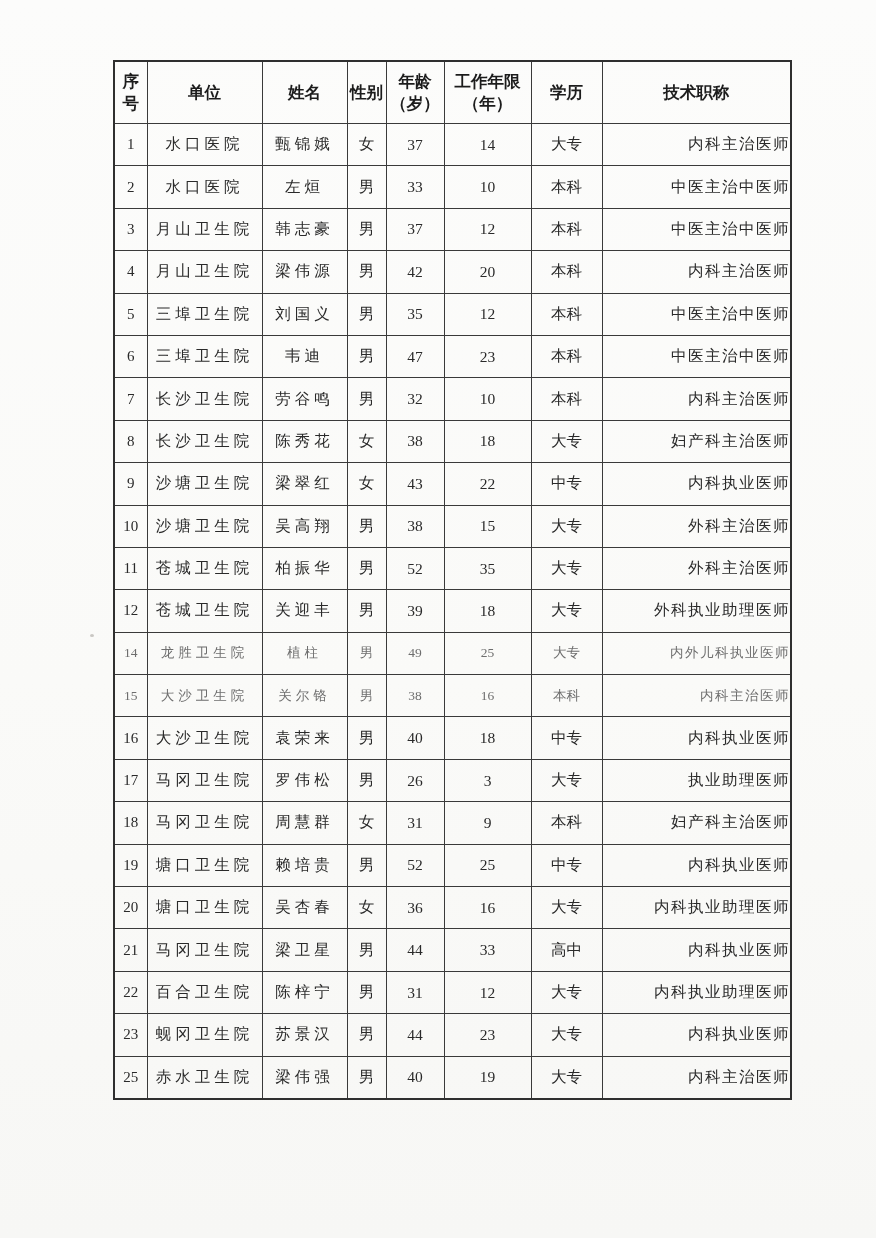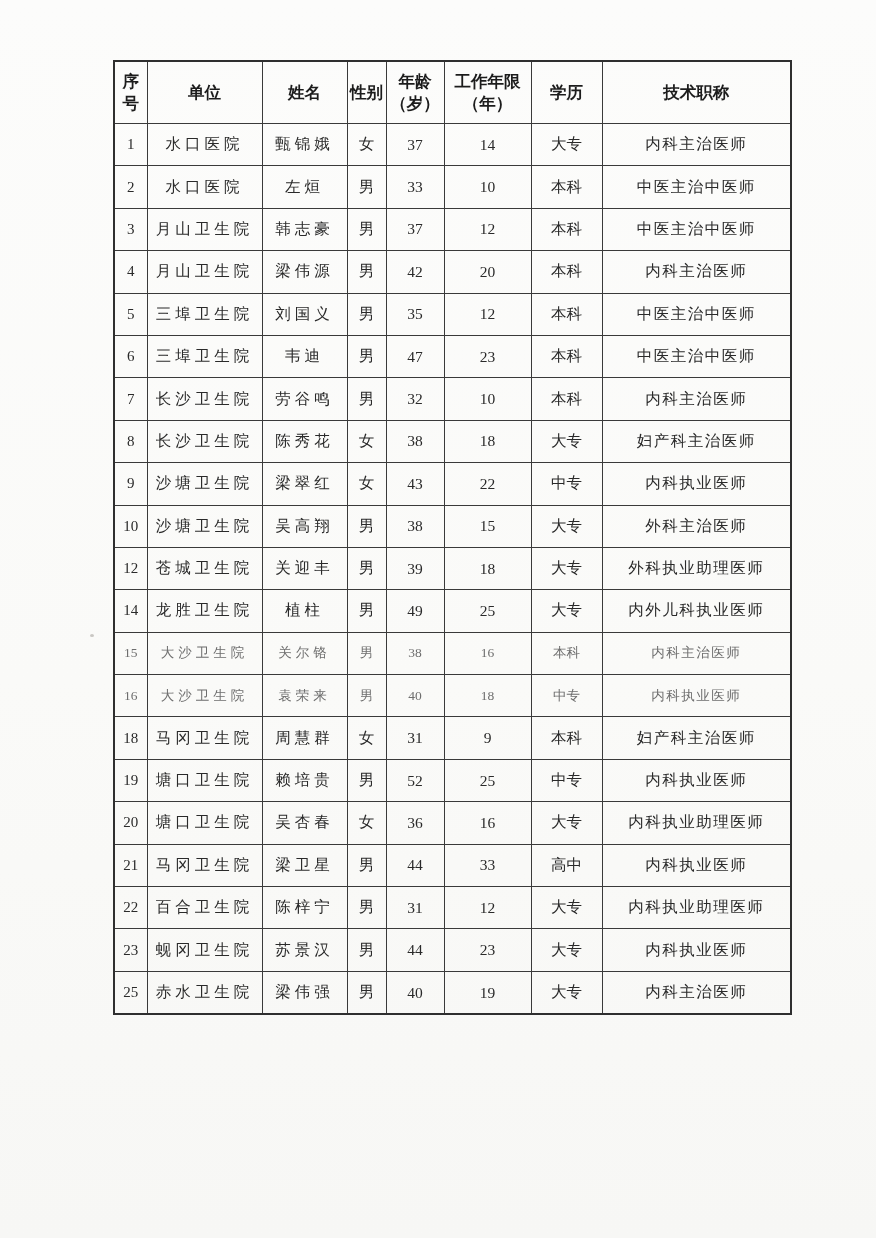--- a/index.html
+++ b/index.html
@@ -50,21 +50,21 @@
     font-size: 15.5px;
     color: #2a2a2a;
     text-align: center;
     white-space: nowrap;
   }
   .roster tbody td.col-unit,
   .roster tbody td.col-name {
     letter-spacing: 4px;
   }
   .roster tbody td.col-title {
-    text-align: center;
+    text-align: right;
     letter-spacing: 1.5px;
   }
   .roster tbody td.col-no {
     font-size: 15px;
   }
   
   .roster tbody tr:nth-child(13) td,
   .roster tbody tr:nth-child(14) td {
     color: #6e6e6e;
     font-size: 13.5px;
@@ -203,20 +203,30 @@
           <td class="col-no">10</td>
           <td class="col-unit">沙塘卫生院</td>
           <td class="col-name">吴高翔</td>
           <td class="col-gender">男</td>
           <td class="col-age">38</td>
           <td class="col-years">15</td>
           <td class="col-education">大专</td>
           <td class="col-title">外科主治医师</td>
         </tr>
         <tr>
+          <td class="col-no">11</td>
+          <td class="col-unit">苍城卫生院</td>
+          <td class="col-name">柏振华</td>
+          <td class="col-gender">男</td>
+          <td class="col-age">52</td>
+          <td class="col-years">35</td>
+          <td class="col-education">大专</td>
+          <td class="col-title">外科主治医师</td>
+        </tr>
+        <tr>
           <td class="col-no">12</td>
           <td class="col-unit">苍城卫生院</td>
           <td class="col-name">关迎丰</td>
           <td class="col-gender">男</td>
           <td class="col-age">39</td>
           <td class="col-years">18</td>
           <td class="col-education">大专</td>
           <td class="col-title">外科执业助理医师</td>
         </tr>
         <tr>
@@ -241,20 +251,30 @@
         </tr>
         <tr>
           <td class="col-no">16</td>
           <td class="col-unit">大沙卫生院</td>
           <td class="col-name">袁荣来</td>
           <td class="col-gender">男</td>
           <td class="col-age">40</td>
           <td class="col-years">18</td>
           <td class="col-education">中专</td>
           <td class="col-title">内科执业医师</td>
+        </tr>
+        <tr>
+          <td class="col-no">17</td>
+          <td class="col-unit">马冈卫生院</td>
+          <td class="col-name">罗伟松</td>
+          <td class="col-gender">男</td>
+          <td class="col-age">26</td>
+          <td class="col-years">3</td>
+          <td class="col-education">大专</td>
+          <td class="col-title">执业助理医师</td>
         </tr>
         <tr>
           <td class="col-no">18</td>
           <td class="col-unit">马冈卫生院</td>
           <td class="col-name">周慧群</td>
           <td class="col-gender">女</td>
           <td class="col-age">31</td>
           <td class="col-years">9</td>
           <td class="col-education">本科</td>
           <td class="col-title">妇产科主治医师</td>

